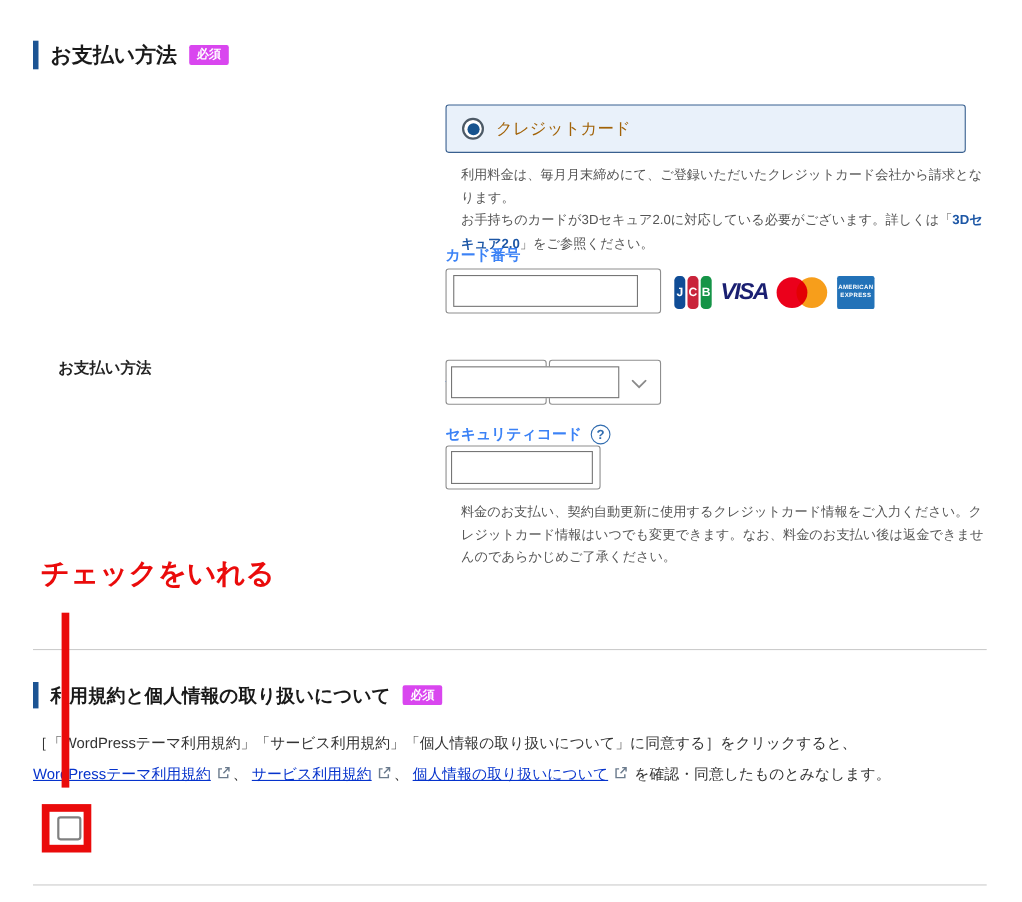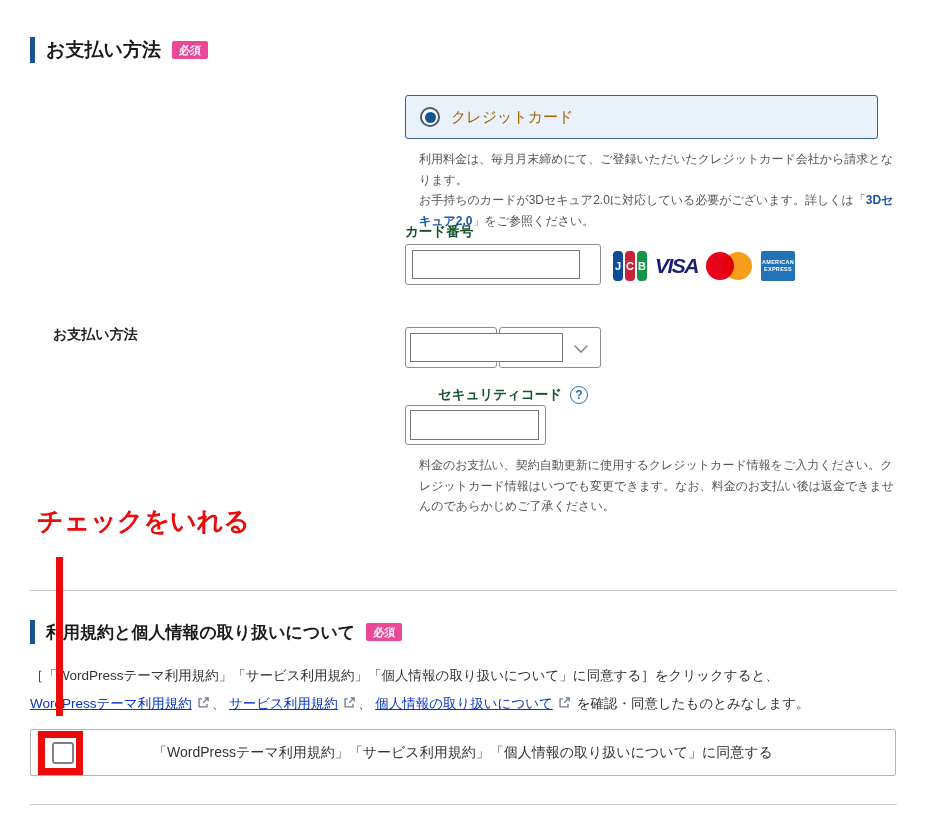--- a/index.html
+++ b/index.html
@@ -7,21 +7,21 @@
   .page {
     position:relative; width:929px; height:820px; background:#fff;
     font-family:"Liberation Sans","DejaVu Sans",sans-serif; color:#222;
     overflow:hidden;
   }
   
   .sec-header { position:absolute; display:flex; align-items:center; }
   .sec-bar { width:5px; background:#1c5493; margin-right:11px; }
   .sec-title { font-weight:bold; color:#1a1a1a; }
   .badge {
-    background:#ec4899; color:#fff; font-size:11px; font-weight:bold;
+    background:#d946ef; color:#fff; font-size:11px; font-weight:bold;
     padding:3px 7px; border-radius:2px; margin-left:11px; line-height:1.1;
   }
   #header1 { left:30px; top:37px; } #header1 .sec-bar{height:26px;} #header1 .sec-title{font-size:19px;}
   #header2 { left:30px; top:620px; } #header2 .sec-bar{height:24px;} #header2 .sec-title{font-size:17px;}
 
   .row-label { position:absolute; left:53px; top:326px; font-size:14px; font-weight:bold; color:#222; }
 
   
   .option-box {
     position:absolute; left:405px; width:473px; height:44px;
@@ -37,39 +37,39 @@
   .radio.sel::after { content:""; position:absolute; inset:2.5px; border-radius:50%; background:#17538e; }
   .radio.unsel { border:2px solid #6e6e6e; }
   .option-label { font-size:15px; color:#a16207; }
 
   
   .desc { position:absolute; left:419px; width:478px; font-size:12px; color:#555; line-height:1.72; }
   #credit-desc { top:149px; }
   #card-note { top:455px; }
   .inline-link { color:#1c56a5; font-weight:bold; text-decoration:none; cursor:pointer; }
 
-  .field-label { position:absolute; left:405px; font-size:13.5px; font-weight:bold; color:#14532d; }
+  .field-label { position:absolute; left:405px; font-size:13.5px; font-weight:bold; color:#3b82f6; }
 
   
   .field-outer { position:absolute; border:1px solid #8e8e8e; border-radius:3px; background:#fff; }
   .field-inner {
     position:absolute; border:1px solid #767676; background:#fff;
     font-size:14px; padding:0 6px; outline:none; border-radius:0;
   }
   #card-field { left:405px; top:244px; width:196px; height:41px; }
   #card-field .field-inner { left:6px; top:5px; width:168px; height:29px; }
   #exp-group { position:absolute; left:405px; top:325px; width:200px; height:45px; }
   #exp-box-left  { position:absolute; left:0; top:2px; width:92px; height:41px; border:1px solid #8e8e8e; border-radius:3px; background:#fff; }
   #exp-box-right { position:absolute; left:94px; top:2px; width:102px; height:41px; border:1px solid #8e8e8e; border-radius:3px; background:#fff; cursor:pointer; }
   #exp-chevron { position:absolute; right:12px; top:17px; }
   #exp-inner { left:5px; top:8px; width:153px; height:29px; z-index:2; }
   #sec-field { left:405px; top:405px; width:141px; height:40px; }
   #sec-field .field-inner { left:4px; top:4px; width:129px; height:30px; }
 
-  #sec-label-row { position:absolute; left:405px; top:386px; display:flex; align-items:center; gap:8px;margin-left:33px; }
+  #sec-label-row { position:absolute; left:405px; top:386px; display:flex; align-items:center; gap:8px; }
   #sec-label-row .field-label { position:static; }
   .help-icon {
     width:18px; height:18px; border:1.5px solid #2f6bae; border-radius:50%;
     color:#2f6bae; font-size:12px; font-weight:bold; display:flex;
     align-items:center; justify-content:center; cursor:pointer; background:#fff;
   }
 
   
   #brand-icons { position:absolute; left:613px; top:251px; display:flex; align-items:center; gap:8px; height:30px; }
   .jcb { width:34px; height:30px; display:flex; gap:2px; }
@@ -199,21 +199,18 @@
         <path d="M5.2 3.2H2.2v8.6h8.6V8.4" fill="none" stroke="#6b7b8d" stroke-width="1.4"></path>
         <path d="M8.2 2h3.8v3.8M11.8 2.2L6.6 7.4" fill="none" stroke="#6b7b8d" stroke-width="1.4"></path>
       </svg><span>、</span>
     <a class="term-link">個人情報の取り扱いについて</a><svg class="ext-icon" width="13" height="13" viewBox="0 0 14 14">
         <path d="M5.2 3.2H2.2v8.6h8.6V8.4" fill="none" stroke="#6b7b8d" stroke-width="1.4"></path>
         <path d="M8.2 2h3.8v3.8M11.8 2.2L6.6 7.4" fill="none" stroke="#6b7b8d" stroke-width="1.4"></path>
       </svg>
     <span>を確認・同意したものとみなします。</span>
   </div>
 
-  <div id="agree-box">
-    <span id="agree-label">「WordPressテーマ利用規約」「サービス利用規約」「個人情報の取り扱いについて」に同意する</span>
-  </div>
   <div id="agree-checkbox"></div>
   <div id="red-highlight"></div>
 
   <div class="divider" id="divider2"></div>
 
 </div>
 
 </body></html>

